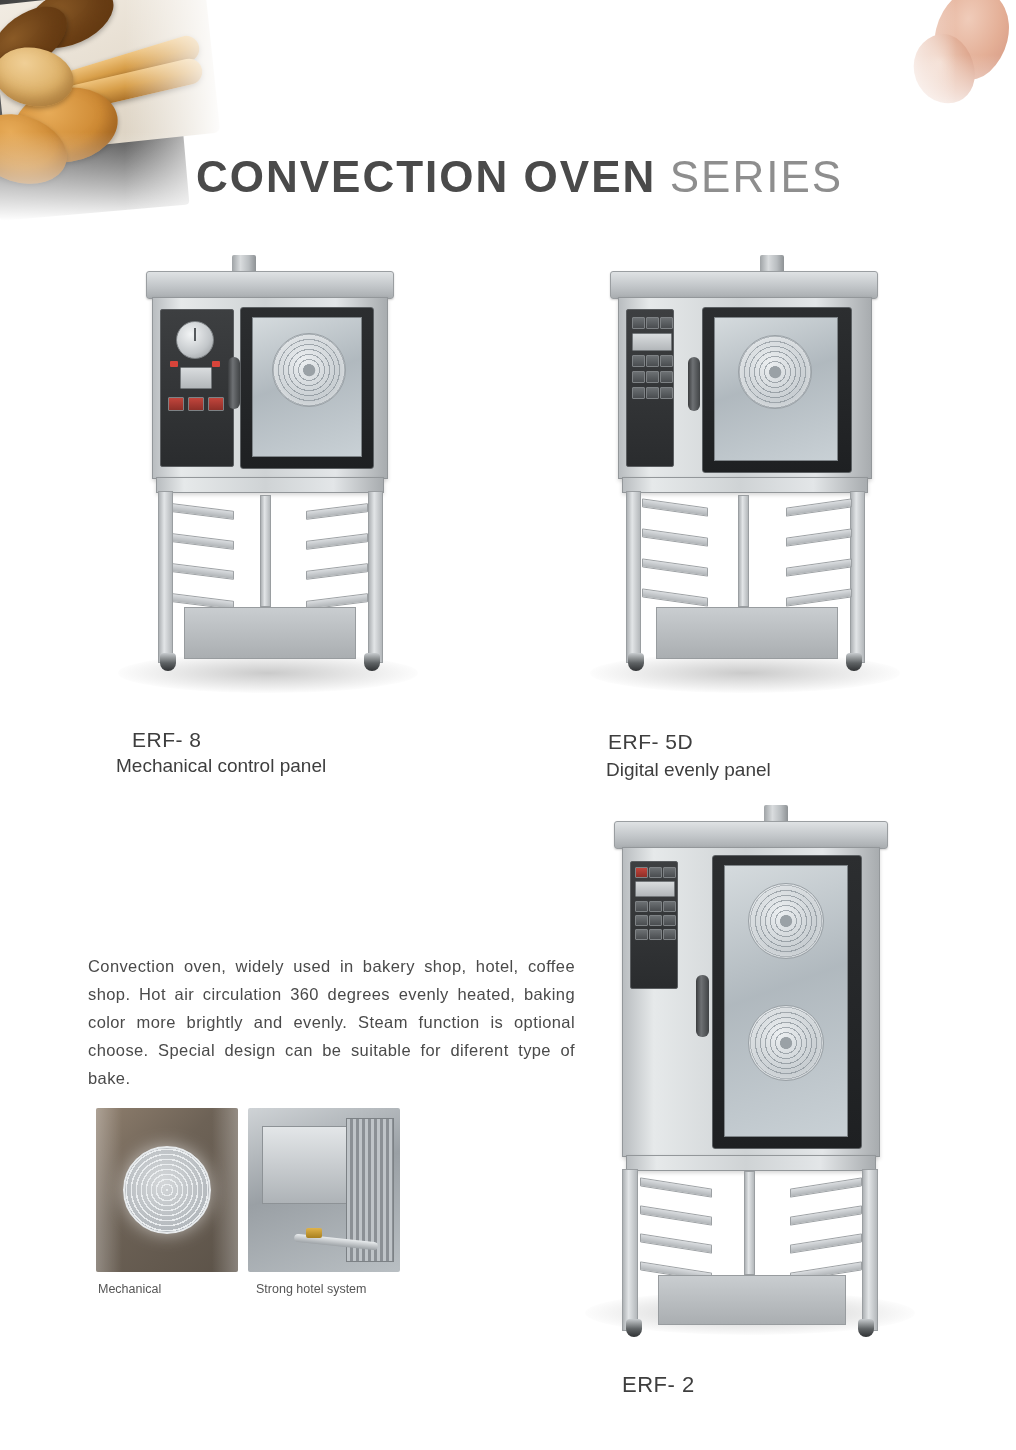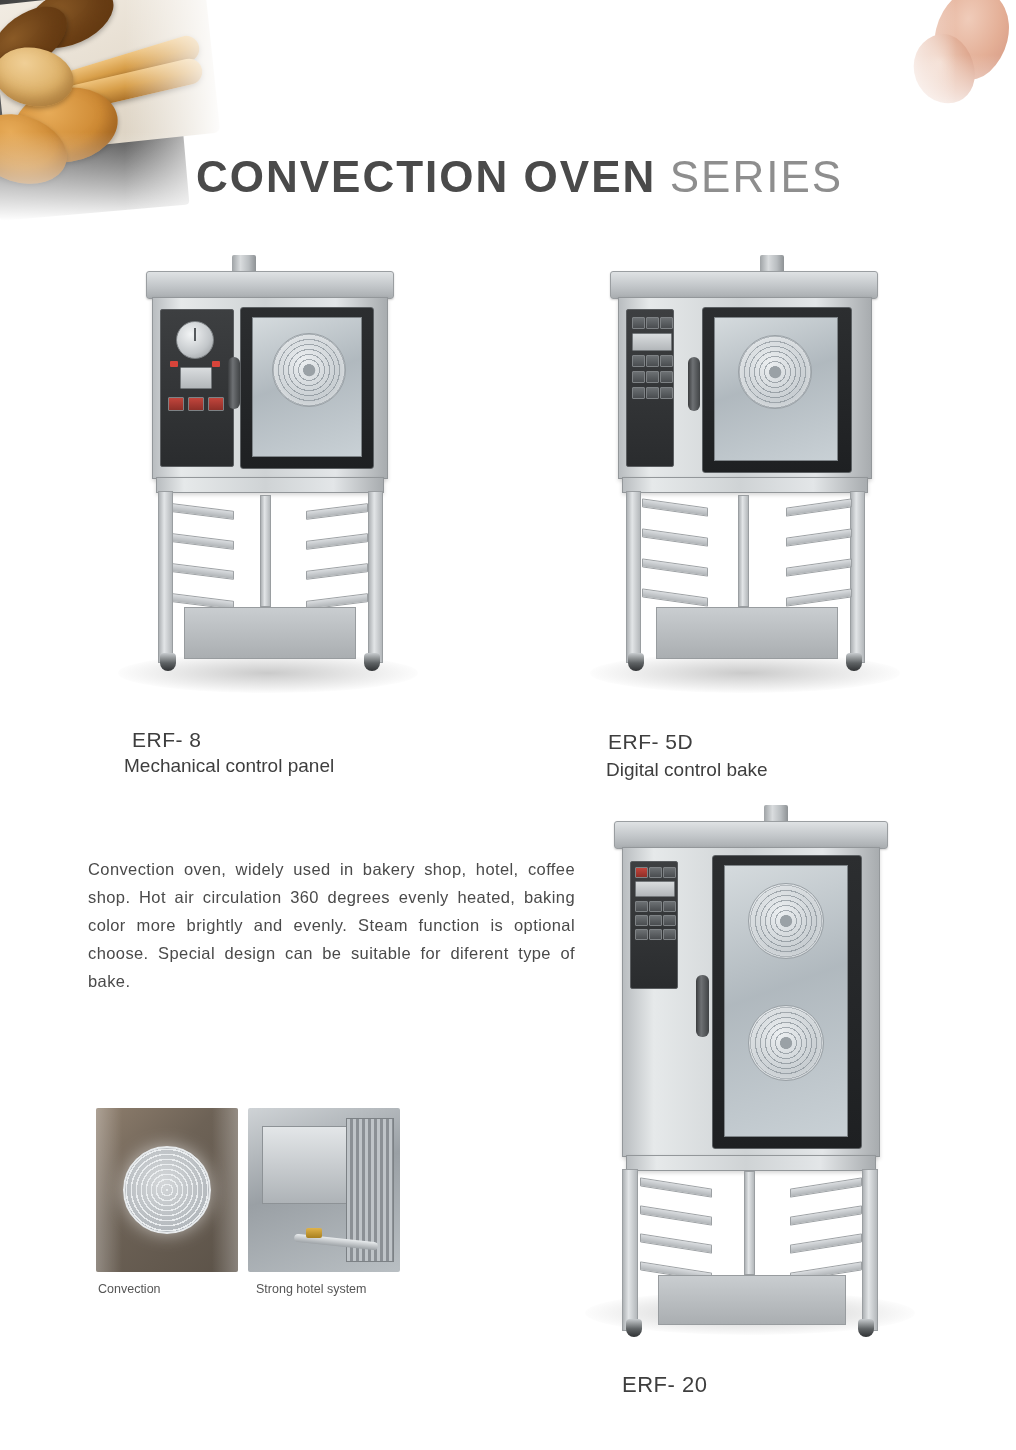--- a/index.html
+++ b/index.html
@@ -266,21 +266,21 @@
     position: absolute;
     color: #3e3e3e;
     font-size: 21px;
     letter-spacing: .5px;
   }
 
   
   .para {
     position: absolute;
     left: 88px;
-    top: 855px;
+    top: 952px;
     width: 487px;
     color: #4a4a4a;
     font-size: 16.5px;
     line-height: 28px;
     text-align: justify;
     letter-spacing: .4px;
   }
 
   
   .thumb {
@@ -410,21 +410,21 @@
   <div class="rail" style="left:178px; top:252px; width:60px; transform:skewY(-7deg);"></div>
   <div class="rail" style="left:178px; top:282px; width:60px; transform:skewY(-7deg);"></div>
   <div class="rail" style="left:178px; top:312px; width:60px; transform:skewY(-7deg);"></div>
   <div class="rail" style="left:178px; top:342px; width:60px; transform:skewY(-7deg);"></div>
   <div class="base-plate" style="left:56px; top:352px; width:170px; height:50px;"></div>
   <div class="caster" style="left:32px; top:398px;"></div>
   <div class="caster" style="left:236px; top:398px;"></div>
 </div>
 
 <div class="model-label" style="left:132px; top:728px;">ERF- 8</div>
-<div class="caption" style="left:124px; top:753px;">Mechanical control panel</div>
+<div class="caption" style="left:116px; top:753px;">Mechanical control panel</div>
 
 <div class="oven" style="left:600px; top:255px; width:290px; height:430px;">
   <div class="shadow" style="bottom:-8px; width:310px; height:40px;"></div>
 
   <div class="flue" style="left:160px; top:0; width:24px; height:16px;"></div>
   <div class="top-cap" style="left:10px; top:16px; width:266px; height:26px;"></div>
   <div class="body-box" style="left:18px; top:42px; width:252px; height:180px;"></div>
 
   <div class="panel" style="left:26px; top:54px; width:46px; height:156px;"></div>
   <div class="key" style="left:32px; top:62px; width:11px; height:10px;"></div>
@@ -457,21 +457,21 @@
   <div class="rail" style="left:186px; top:248px; width:64px; transform:skewY(-8deg);"></div>
   <div class="rail" style="left:186px; top:278px; width:64px; transform:skewY(-8deg);"></div>
   <div class="rail" style="left:186px; top:308px; width:64px; transform:skewY(-8deg);"></div>
   <div class="rail" style="left:186px; top:338px; width:64px; transform:skewY(-8deg);"></div>
   <div class="base-plate" style="left:56px; top:352px; width:180px; height:50px;"></div>
   <div class="caster" style="left:28px; top:398px;"></div>
   <div class="caster" style="left:246px; top:398px;"></div>
 </div>
 
 <div class="model-label" style="left:608px; top:730px;">ERF- 5D</div>
-<div class="caption" style="left:606px; top:757px;">Digital control bake</div>
+<div class="caption" style="left:606px; top:757px;">Digital evenly panel</div>
 
 <div class="para">Convection oven, widely used in bakery shop, hotel, coffee shop. Hot air circulation 360 degrees evenly heated, baking color more brightly and evenly. Steam function is optional choose. Special design can be suitable for diferent type of bake.</div>
 
 <div class="oven" style="left:600px; top:805px; width:300px; height:520px;">
   <div class="shadow" style="bottom:-10px; width:330px; height:44px;"></div>
 
   <div class="flue" style="left:164px; top:0; width:24px; height:16px;"></div>
   <div class="top-cap" style="left:14px; top:16px; width:272px; height:26px;"></div>
   <div class="body-box" style="left:22px; top:42px; width:256px; height:308px;"></div>
 
@@ -506,28 +506,28 @@
   <div class="rail" style="left:40px; top:462px; width:70px; transform:skewY(9deg);"></div>
   <div class="rail" style="left:190px; top:378px; width:70px; transform:skewY(-9deg);"></div>
   <div class="rail" style="left:190px; top:406px; width:70px; transform:skewY(-9deg);"></div>
   <div class="rail" style="left:190px; top:434px; width:70px; transform:skewY(-9deg);"></div>
   <div class="rail" style="left:190px; top:462px; width:70px; transform:skewY(-9deg);"></div>
   <div class="base-plate" style="left:58px; top:470px; width:186px; height:48px;"></div>
   <div class="caster" style="left:26px; top:514px;"></div>
   <div class="caster" style="left:258px; top:514px;"></div>
 </div>
 
-<div class="model-label" style="left:622px; top:1372px; font-size:22px;">ERF- 20</div>
+<div class="model-label" style="left:622px; top:1372px; font-size:22px;">ERF- 2</div>
 
 <div class="thumb thumb-convection" style="left:96px; top:1108px; width:142px; height:164px;">
   <div class="wall-l"></div>
   <div class="wall-r"></div>
   <div class="inner-fan"></div>
 </div>
-<div class="thumb-caption" style="left:98px; top:1282px;">Convection</div>
+<div class="thumb-caption" style="left:98px; top:1282px;">Mechanical</div>
 
 <div class="thumb thumb-steam" style="left:248px; top:1108px; width:152px; height:164px;">
   <div class="blockbox"></div>
   <div class="finpanel"></div>
   <div class="pipe"></div>
   <div class="brass"></div>
 </div>
 <div class="thumb-caption" style="left:256px; top:1282px;">Strong hotel system</div>
 
 </body></html>

